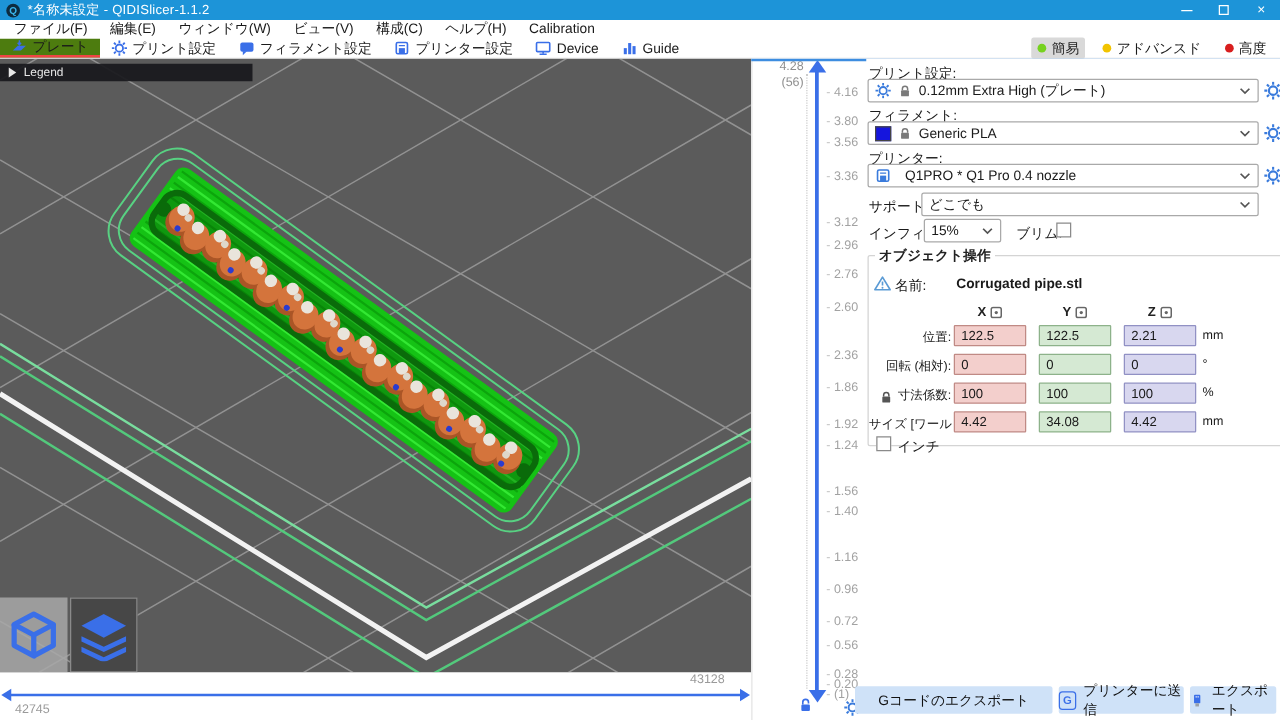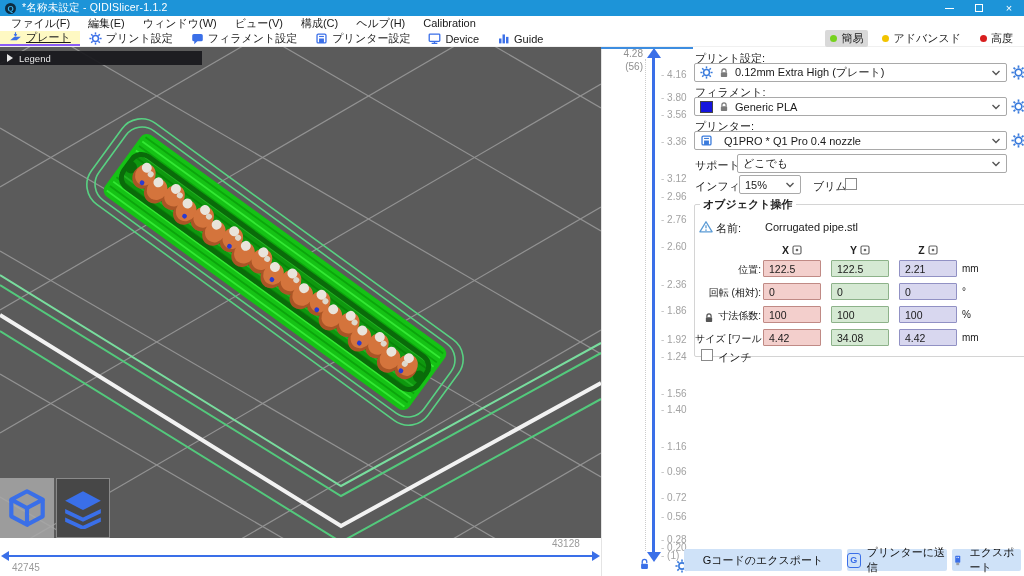--- a/index.html
+++ b/index.html
@@ -22,21 +22,21 @@
 
   
   #menubar { position:absolute; left:0; top:16px; width:1024px; height:15px;
     background:#fff; display:flex; align-items:center; padding-left:2px; }
   .menu-item { font-size:11px; color:#1a1a1a; padding:0 9px; line-height:15px; }
 
   
   #toolbar { position:absolute; left:0; top:31px; width:1024px; height:16px;
     background:#fff; display:flex; align-items:stretch; border-bottom:1px solid #f0f0f0; }
   .tab { display:flex; align-items:center; gap:4px; padding:0 9px; font-size:11px; color:#1a1a1a; }
-  .tab.selected { background:#fef9c3; border-bottom:2px solid #8b5cf6;text-decoration:underline; }
+  .tab.selected { background:#4d7c0f; border-bottom:2px solid #ef4444; }
   .tab svg { color:#3a6fe8; }
   #mode-group { margin-left:auto; display:flex; align-items:center; gap:9px; padding-right:6px; }
   .mode { display:flex; align-items:center; gap:4px; font-size:11px; color:#1a1a1a; padding:1px 5px; border-radius:2px; }
   .mode.selected { background:#d9d9d9; }
   .dot { width:7px; height:7px; border-radius:50%; display:inline-block; }
   .dot-simple { background:#76d21f; } .dot-adv { background:#f2c400; } .dot-expert { background:#d81e1e; }
 
   
   #viewport { position:absolute; left:0; top:47px; width:601px; height:491px; background:#5b5b5b; overflow:hidden; }
   #legend-bar { position:absolute; left:0; top:4px; width:202px; height:14px;
@@ -511,21 +511,21 @@
   </div>
   <span class="plabel" style="left:120px; top:132px;">ブリム:</span>
   <span class="checkbox abs" style="left:152px; top:131px;"></span>
 
   <fieldset class="grp" style="left:1px; top:150px; width:352px; height:160px; position:absolute;">
     <legend>オブジェクト操作</legend>
     <svg class="ic abs" style="left:4px; top:8px;" width="14" height="14">
         <use href="#i-warn"></use>
       </svg>
     <span class="plabel" style="left:21px; top:9px;">名前:</span>
-    <span class="plabel" style="left:70px; top:9px; font-weight:normal;">Corrugated pipe.stl</span>
+    <span class="plabel" style="left:70px; top:9px; font-weight:bold;">Corrugated pipe.stl</span>
 
     <div class="axis-hdr" style="left:68px;">
       <span>X</span>
       <svg class="ic" width="10" height="10">
           <use href="#i-axisbox"></use>
         </svg>
     </div>
     <div class="axis-hdr" style="left:136px;">
       <span>Y</span>
       <svg class="ic" width="10" height="10">

